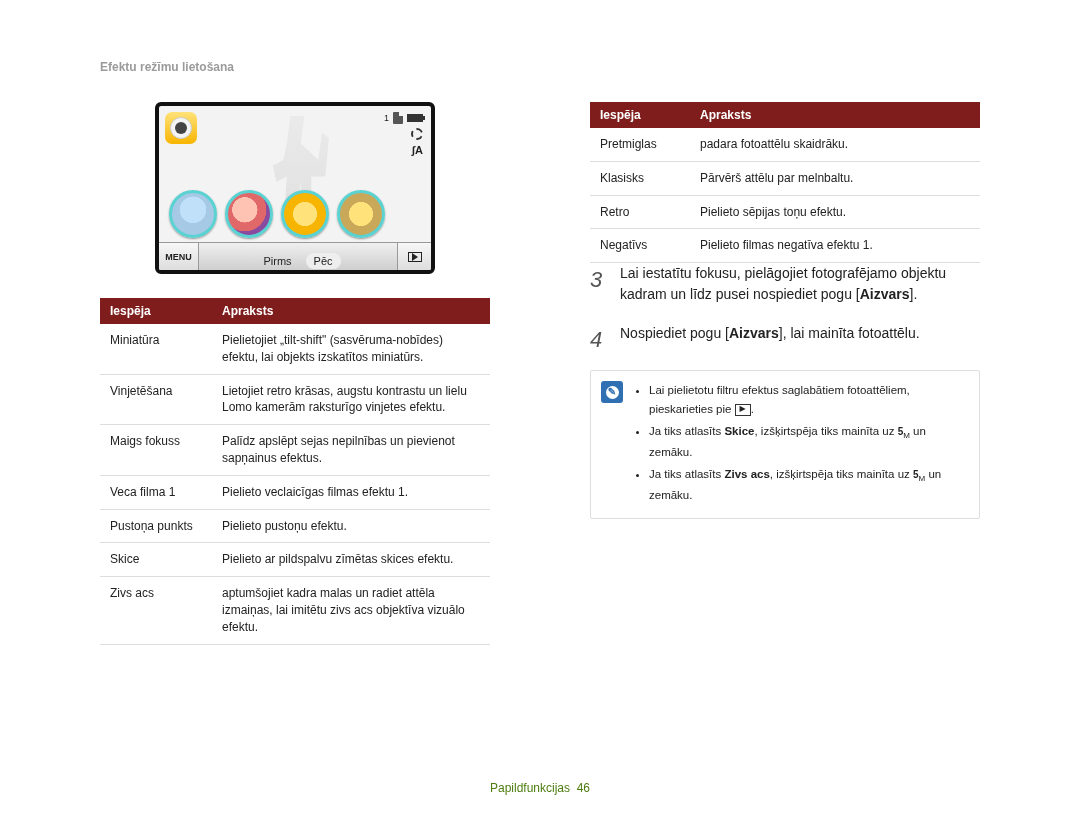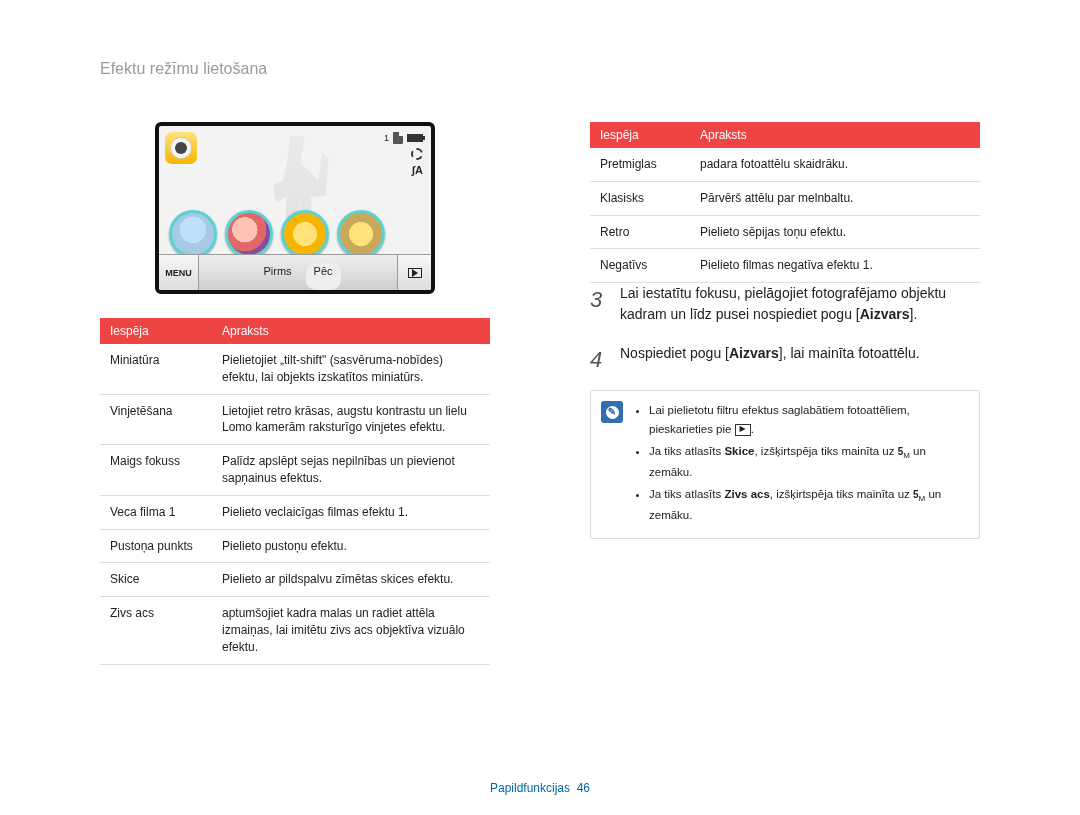--- a/index.html
+++ b/index.html
@@ -11,23 +11,23 @@
     height: 815px;
     margin: 0 auto;
     position: relative;
     background: #fff;
   }
   .page {
     padding: 60px 100px 0 100px;
   }
   .page-title {
     color: #9b9b9b;
-    font-size: 16px;
-    font-weight: normal;
-    margin-bottom: 44px;
+    font-size: 12px;
+    font-weight: bold;
+    margin-bottom: 28px;
   }
   .cols {
     display: flex;
     gap: 100px;
   }
   .col { flex: 1; }
 
   
   .camera-wrap {
     display: flex;
@@ -90,22 +90,22 @@
   }
   .thumb{
     width:48px;height:48px;border-radius:50%;border:3px solid #5ad2d2;
     background:#888; box-shadow:0 1px 2px rgba(0,0,0,.4);
   }
   .thumb:nth-child(1){background:radial-gradient(circle at 50% 40%,#bfe0f8 0 40%,#a6c9e6 41% 100%);}
   .thumb:nth-child(2){background:radial-gradient(circle at 40% 40%,#ffc3b3 0 35%,#e06868 36% 60%,#8a4aa0 61% 100%);}
   .thumb:nth-child(3){background:radial-gradient(circle at 50% 50%,#ffe27a 0 40%,#f8b500 41% 70%,#caa85a 71% 100%);}
   .thumb:nth-child(4){background:radial-gradient(circle at 50% 50%,#ffe27a 0 40%,#caa85a 41% 100%);}
   .cam-bottom{
-    position:absolute; left:0; right:0; bottom:0; height:36px;
-    display:flex; 
+    position:absolute; left:0; right:0; bottom:0; height:28px;
+    display:flex; align-items:center;
     background:linear-gradient(#efefef,#cfcfcf);
     border-top:1px solid #999;
   }
   .menu-btn{
     width:40px;height:100%;display:flex;align-items:center;justify-content:center;
     font-size:9px;font-weight:bold;border-right:1px solid #999;
     background:linear-gradient(#f7f7f7,#ddd);
   }
   .ba{ flex:1; display:flex; justify-content:center; gap:6px; font-size:11px;}
   .ba span{padding:2px 8px;border-radius:10px;margin-top:8px;}
@@ -115,22 +115,22 @@
     border-left:1px solid #999;background:linear-gradient(#f7f7f7,#ddd);
   }
   .play-ico{width:14px;height:10px;border:1.5px solid #222;position:relative;}
   .play-ico::after{content:"";position:absolute;left:3px;top:0;border-left:6px solid #222;border-top:4px solid transparent;border-bottom:4px solid transparent;}
 
   
   table.tbl{
     width:100%; border-collapse:collapse; font-size:12px;
   }
   table.tbl th{
-    text-align:left; color:#fff; font-weight:normal; padding:6px 10px;
-    background:#ef4444; font-size:12px;
+    text-align:left; color:#fff; font-weight:bold; padding:6px 10px;
+    background:#7f1d1d; font-size:12px;
   }
   table.tbl th:first-child{width:112px;}
   table.tbl td{
     padding:8px 10px; border-bottom:1px solid #ddd; vertical-align:top;
     line-height:1.4;
   }
   table.tbl td:first-child{font-weight:normal; white-space:nowrap;}
   .right table.tbl th:first-child{width:100px;}
 
   
@@ -159,21 +159,21 @@
     width:16px;height:12px;border:1px solid #333;vertical-align:middle;
     font-size:8px;
   }
   .inline-5m{
     display:inline-block;font-size:10px;border:0;
   }
   .inline-5m sub{font-size:8px;}
 
   .footer{
     position:absolute; bottom:20px; left:0; right:0;
-    text-align:center; font-size:12px; color:#0369a1;
+    text-align:center; font-size:12px; color:#4d7c0f;
   }
 </style>
 </head>
 <body>
 
 <div class="page">
   <div class="page-title">Efektu režīmu lietošana</div>
 
   <div class="cols">
 

